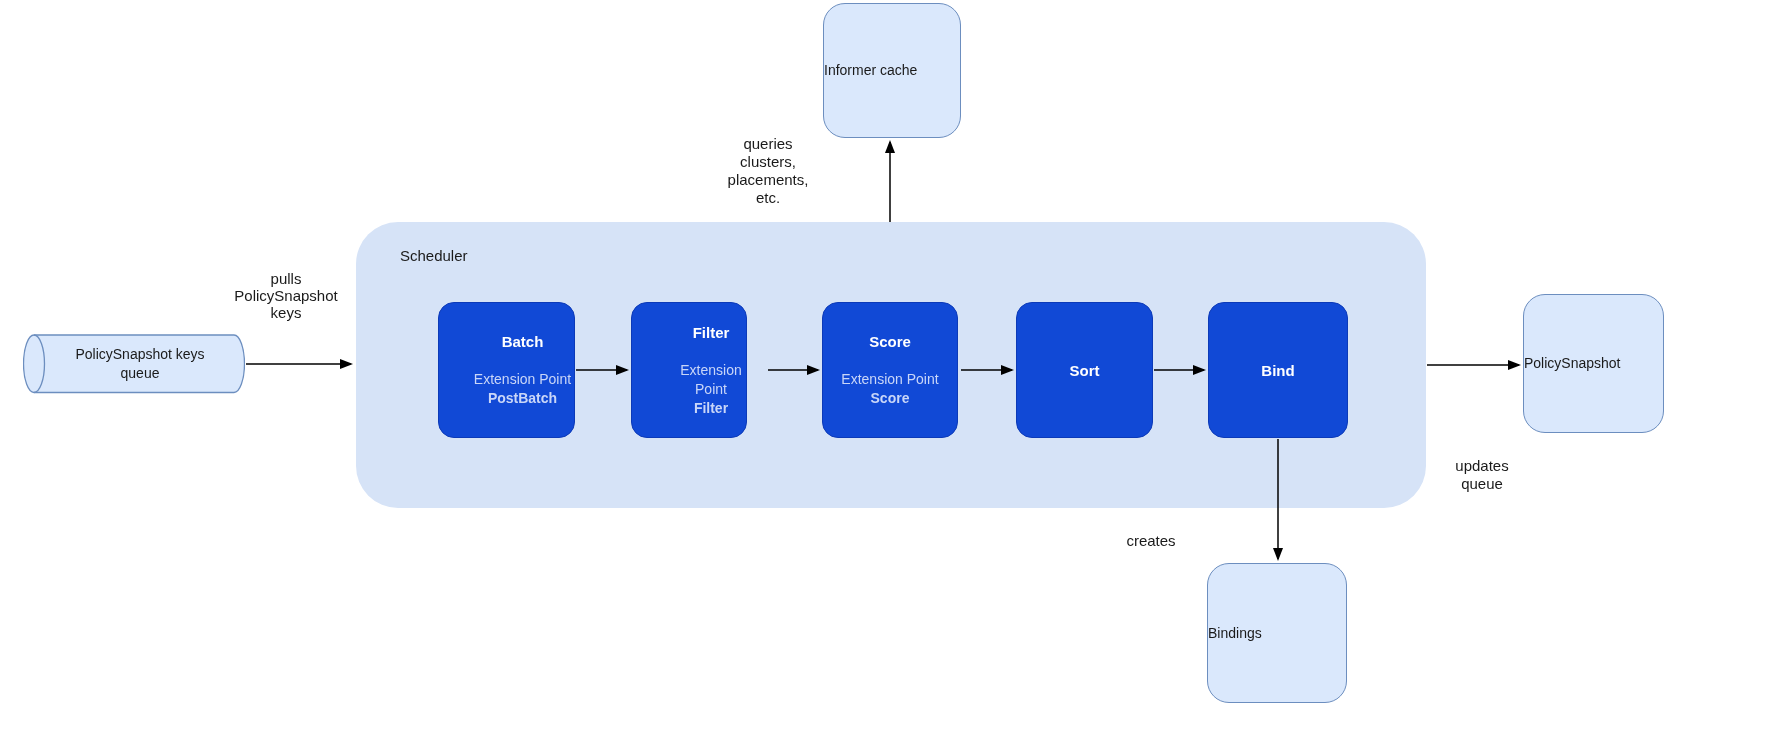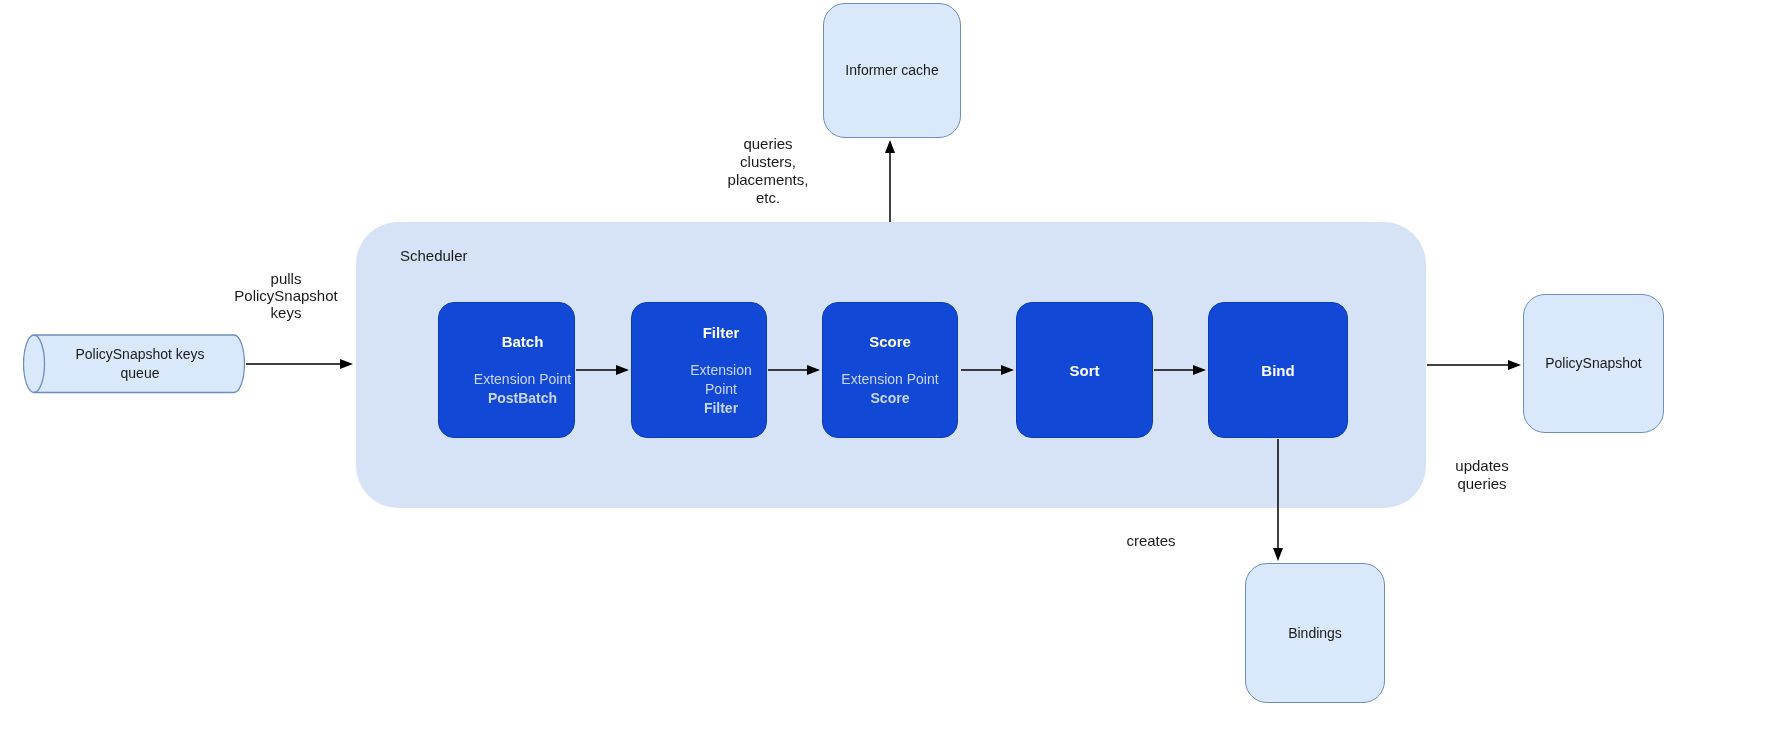--- a/index.html
+++ b/index.html
@@ -41,30 +41,30 @@
     white-space: nowrap;
   }
   
   .node {
     position: absolute;
     background: var(--node-fill);
     border: 1px solid var(--node-border);
     border-radius: 22px;
     display: flex;
     align-items: center;
-    justify-content: center;
+    justify-content: flex-start;
     text-align: center;
     font-size: 14px;
     color: var(--text);
     white-space: pre-line;
     line-height: 19px;
   }
   .node-informer   { left: 823px; top: 3px;   width: 138px; height: 135px; }
   .node-policysnap { left: 1523px; top: 294px; width: 141px; height: 139px; }
-  .node-bindings   { left: 1207px; top: 563px; width: 140px; height: 140px; margin-left: 38px; }
+  .node-bindings   { left: 1207px; top: 563px; width: 140px; height: 140px; }
   
   .cylinder-wrap {
     position: absolute;
     left: 23px; top: 334px;
     width: 222px; height: 60px;
   }
   .cylinder-wrap svg { display: block; }
   .cylinder-label {
     position: absolute;
     left: 16px; right: 4px; top: 0; bottom: 0;
@@ -86,21 +86,21 @@
     border: 1px solid var(--stage-border);
     border-radius: 16px;
     display: flex;
     flex-direction: column;
     align-items: center;
     justify-content: center;
     text-align: center;
     color: #ffffff;
   }
   .stage-batch  { left: 438px;  width: 137px; padding-left: 32px; }
-  .stage-filter { left: 631px;  width: 136px; padding-left: 44px; }
+  .stage-filter { left: 631px;  width: 116px; padding-left: 44px; }
   .stage-score  { left: 822px;  width: 136px; }
   .stage-sort   { left: 1016px; width: 137px; }
   .stage-bind   { left: 1208px; width: 140px; }
   .stage-title {
     font-size: 15px;
     font-weight: bold;
     line-height: 19px;
     color: #ffffff;
   }
   .stage-title.has-sub { margin-bottom: 19px; }
@@ -198,21 +198,21 @@
   </div>
 
   <div class="edge-label label-pulls">pulls
 PolicySnapshot
 keys</div>
   <div class="edge-label label-queries">queries
 clusters,
 placements,
 etc.</div>
   <div class="edge-label label-updates">updates
-queries</div>
+queue</div>
   <div class="edge-label label-creates">creates</div>
 
   <svg class="connector-layer" viewBox="0 0 1780 732">
     <defs>
       <marker id="arrowhead" markerUnits="userSpaceOnUse" markerWidth="13" markerHeight="10" refX="11" refY="5" orient="auto">
         <path d="M 0 0 L 13 5 L 0 10 Z" fill="var(--arrow)"></path>
       </marker>
     </defs>
     <g>
       <line x1="246" y1="364" x2="351" y2="364" marker-end="url(#arrowhead)"></line>

